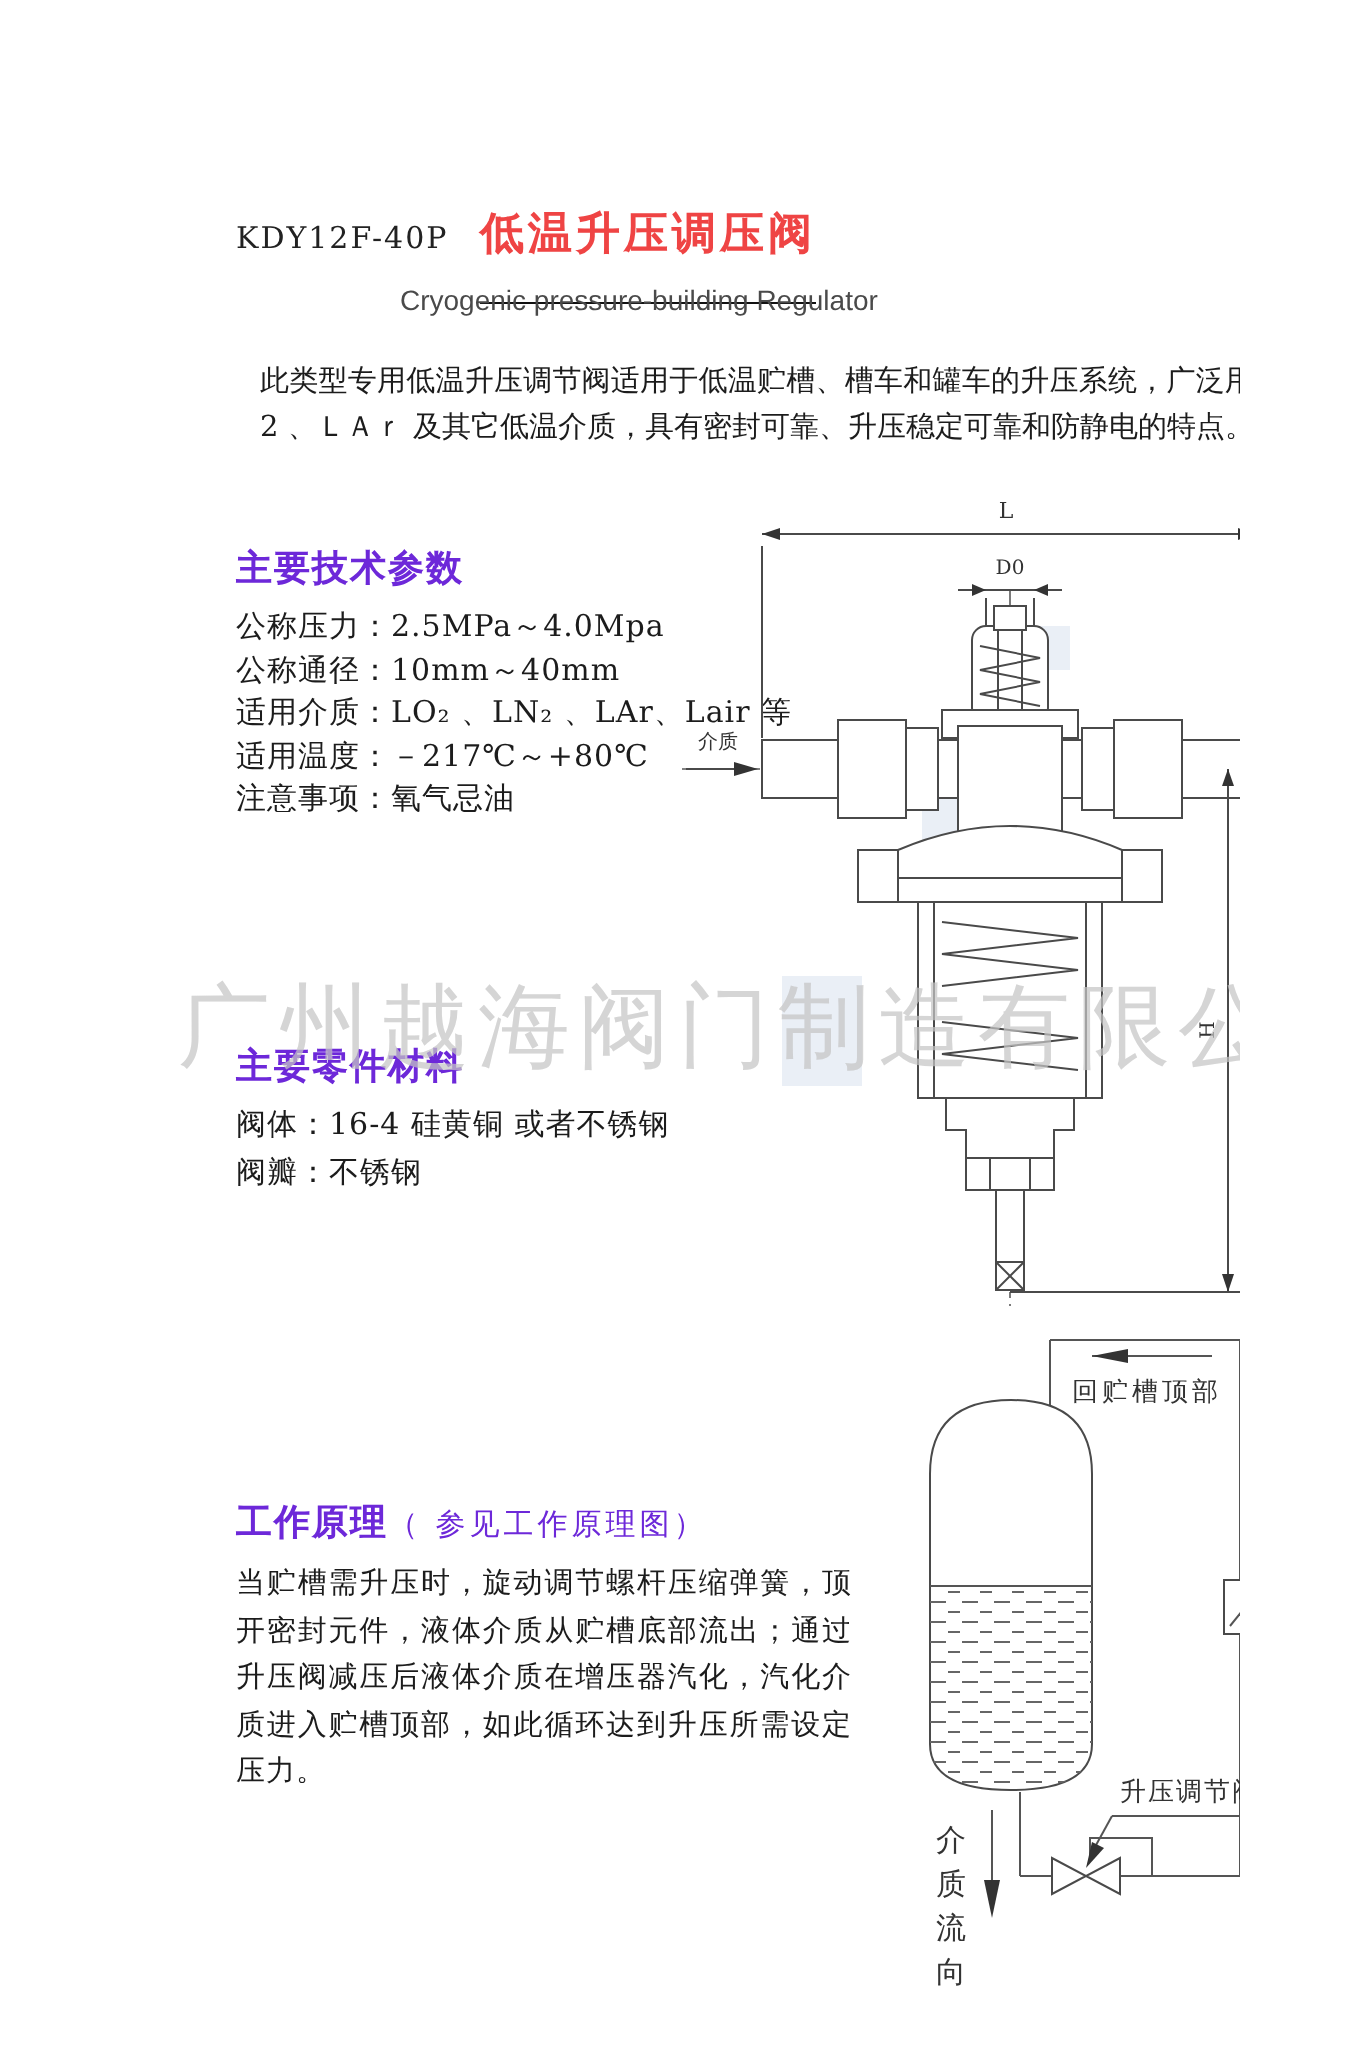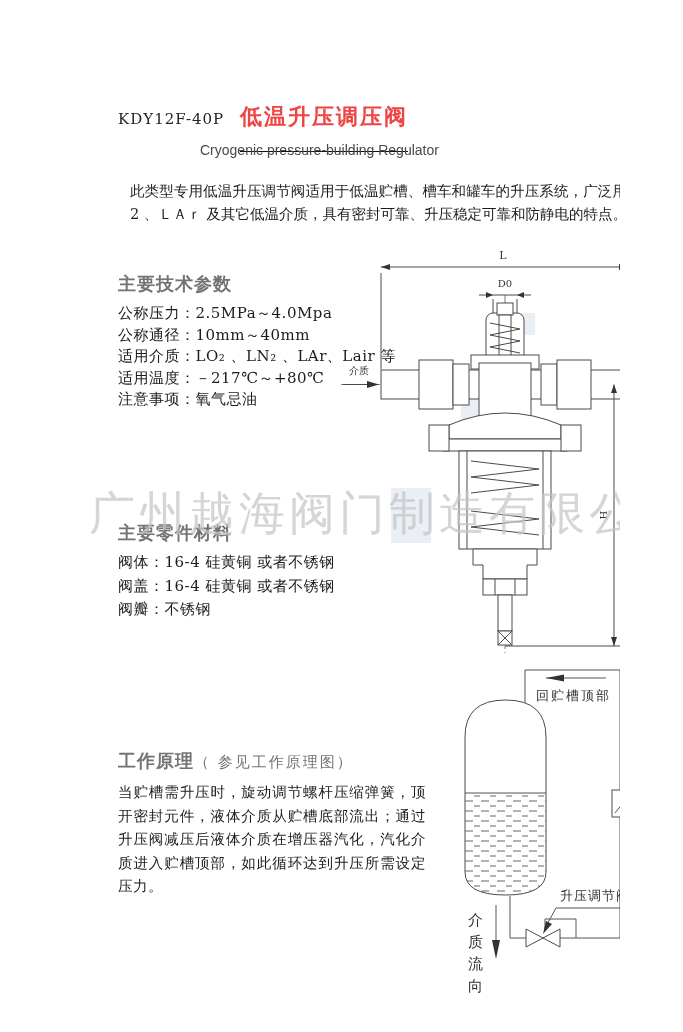--- a/index.html
+++ b/index.html
@@ -7,21 +7,21 @@
     position:relative;width:557px;height:1032px;margin:0 auto;background:#ffffff;
     font-family:"DejaVu Serif","Liberation Serif",serif;color:#1c1c1c;overflow:hidden;
   }
   .abs{position:absolute;}
   #product-code{left:55px;top:110px;font-size:15px;letter-spacing:1px;color:#222;}
   #doc-title{left:177px;top:102px;font-size:22px;font-weight:bold;letter-spacing:2px;
     border-bottom:1.5px solid #111;padding-bottom:19px;color:#ef4444;}
   #doc-subtitle{left:137px;top:142px;font-size:14px;color:#4a4a4a;
     font-family:"Liberation Sans","DejaVu Sans",sans-serif;}
   #intro{left:55px;top:180px;width:594px;font-size:14.5px;line-height:23px;text-align:justify;margin-left:12px;}
-  .section-heading{font-size:18px;font-weight:bold;letter-spacing:1px;color:#737373;}
+  .section-heading{font-size:18px;font-weight:bold;letter-spacing:1px;color:#6d28d9;}
   #tech-heading{left:55px;top:272px;}
   #tech-list{left:55px;top:303px;font-size:15px;line-height:21.5px;letter-spacing:.5px;}
   #materials-heading{left:55px;top:521px;}
   #materials-list{left:55px;top:551px;font-size:15px;line-height:23.5px;letter-spacing:.5px;}
   #principle-heading{left:55px;top:749px;}
   #principle-note{font-size:15px;font-weight:normal;letter-spacing:2px;}
   #principle-body{left:55px;top:781px;width:308px;font-size:14.5px;line-height:23.5px;
     text-align:justify;letter-spacing:.5px;}
   #watermark{left:26px;top:483px;font-size:46px;letter-spacing:4px;color:#c5c5c5;
     opacity:.72;white-space:nowrap;z-index:5;pointer-events:none;font-weight:400;}
@@ -51,21 +51,20 @@
     <div>公称压力：2.5MPa～4.0Mpa</div>
     <div>公称通径：10mm～40mm</div>
     <div>适用介质：LO₂ 、LN₂ 、LAr、Lair 等</div>
     <div>适用温度：－217℃～+80℃</div>
     <div>注意事项：氧气忌油</div>
   </div>
 
   <div class="abs section-heading" id="materials-heading">主要零件材料</div>
   <div class="abs" id="materials-list">
     <div>阀体：16-4 硅黄铜 或者不锈钢</div>
-    <div>阀盖：16-4 硅黄铜 或者不锈钢</div>
     <div>阀瓣：不锈钢</div>
   </div>
 
   <div class="abs" id="principle-body">当贮槽需升压时，旋动调节螺杆压缩弹簧，顶开密封元件，液体介质从贮槽底部流出；通过升压阀减压后液体介质在增压器汽化，汽化介质进入贮槽顶部，如此循环达到升压所需设定压力。</div>
   <div class="abs section-heading" id="principle-heading">
     <span>工作原理</span><span id="principle-note">（ 参见工作原理图）</span>
   </div>
 
   <div class="abs" id="watermark">广州越海阀门制造有限公司</div>
 

